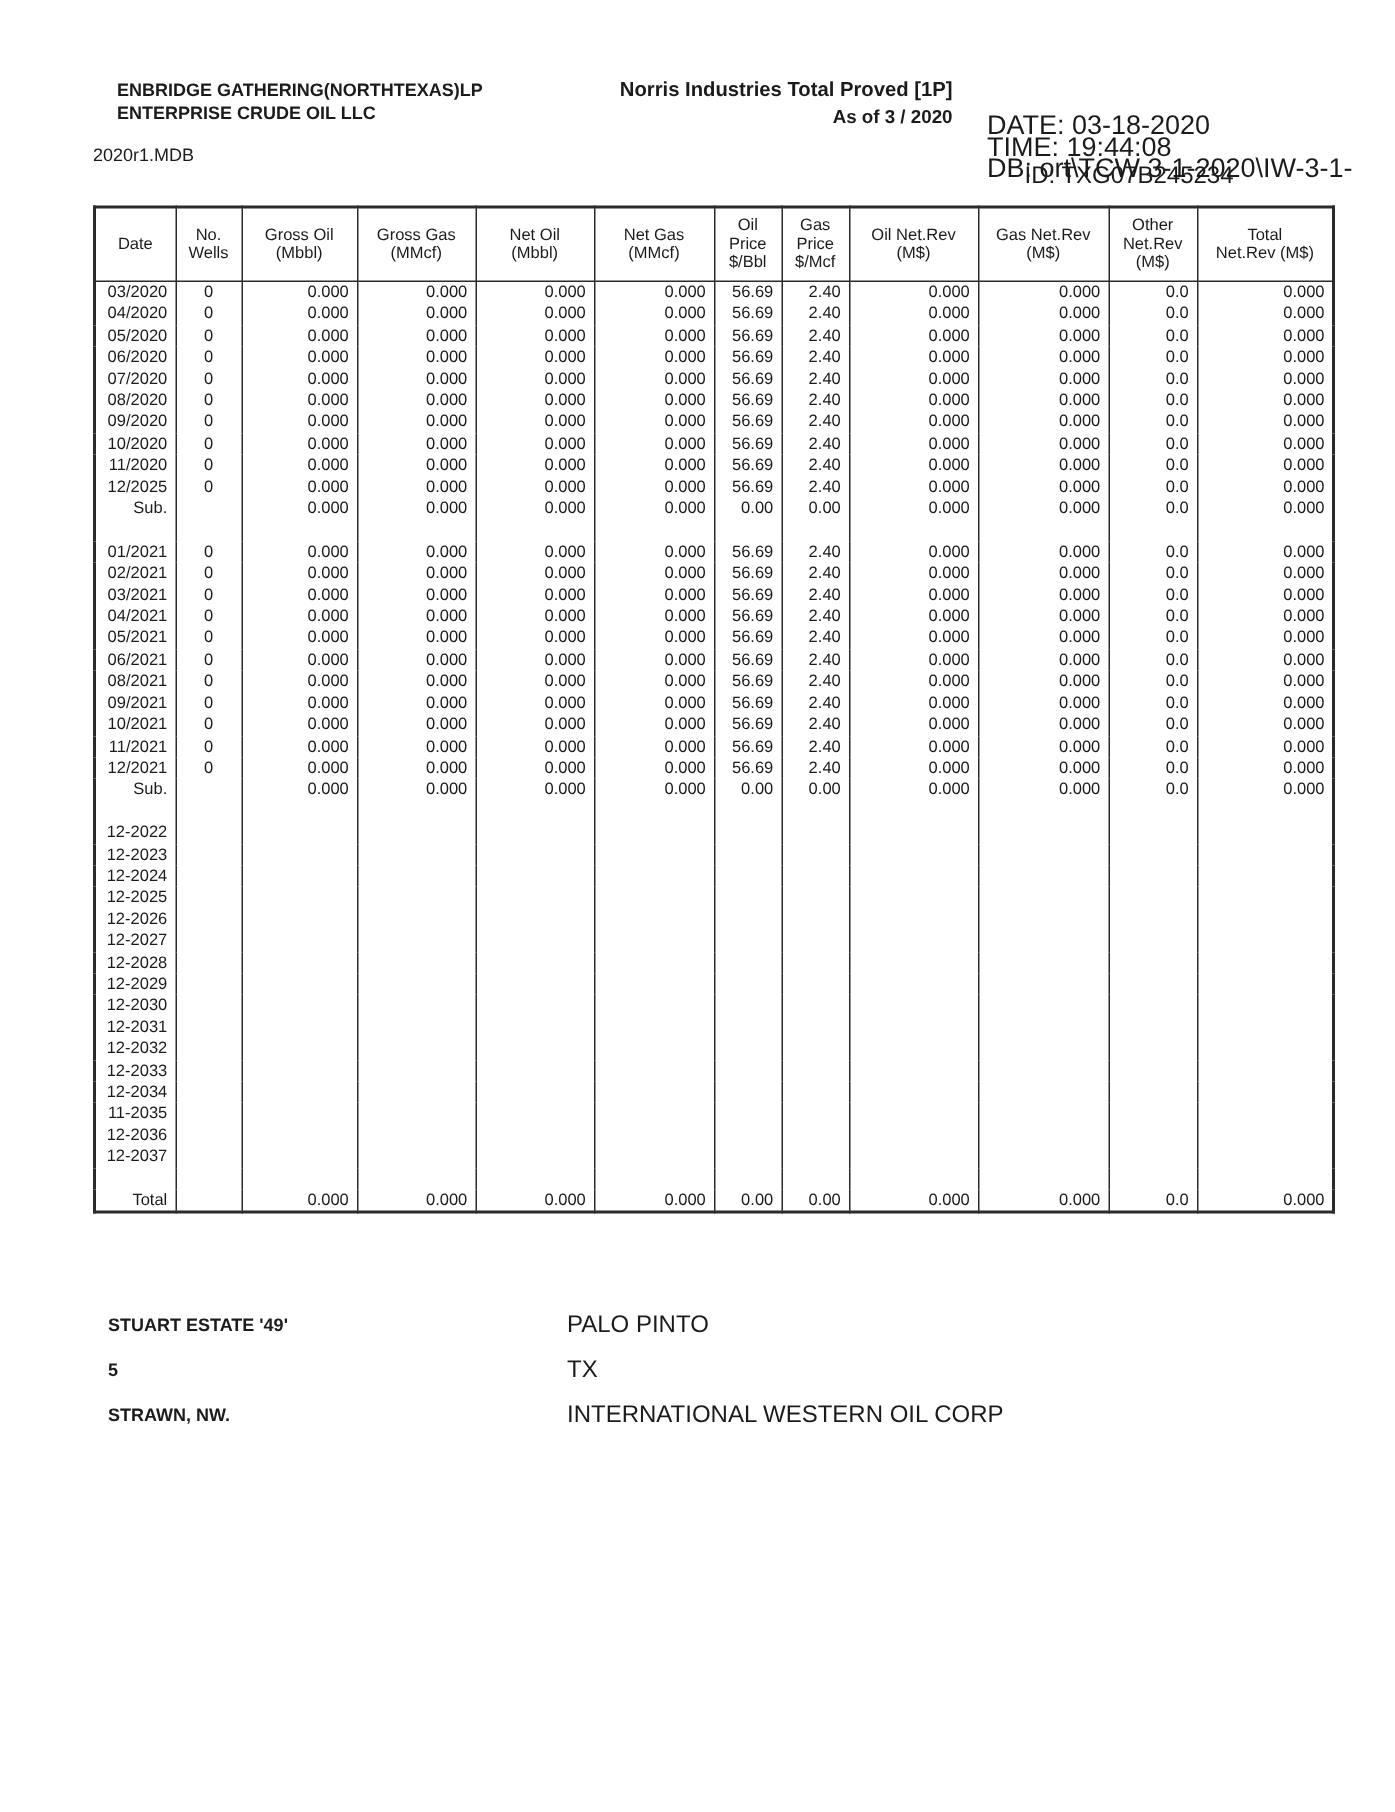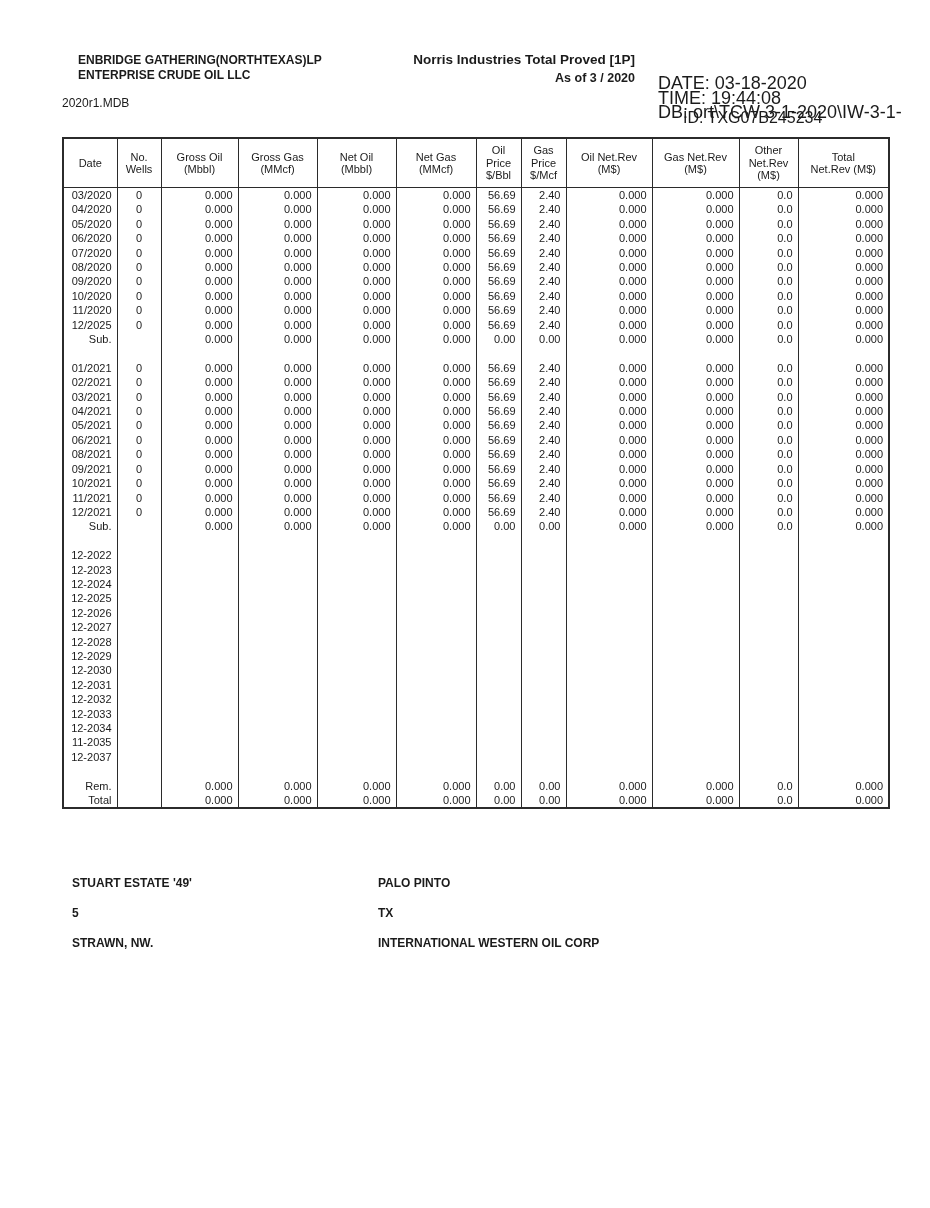--- a/index.html
+++ b/index.html
@@ -25,21 +25,21 @@
   }
   table.rpt td{
     border-left:1px solid #2b2b2b;font-size:11px;height:14.4px;line-height:14.4px;
     padding:0 5px 0 0;white-space:nowrap;overflow:hidden;
   }
   table.rpt td:first-child{border-left:none;}
   table.rpt td.al-r{text-align:right;}
   table.rpt td.al-c{text-align:center;padding:0;}
   
   .well-block{position:absolute;left:72px;top:861px;font-size:12px;font-weight:bold;line-height:15px;white-space:pre-line;}
-  .loc-block{position:absolute;left:378px;top:861px;font-size:12px;font-weight:bold;line-height:15px;white-space:pre-line;}
+  .loc-block{position:absolute;left:378px;top:861px;font-size:16px;font-weight:normal;line-height:15px;white-space:pre-line;}
   .footer-date{position:absolute;left:108px;top:1158px;font-size:16px;font-family:"DejaVu Sans",sans-serif;letter-spacing:0.2px;}
   .footer-page{position:absolute;left:700px;top:1158px;font-size:16px;font-weight:bold;font-family:"DejaVu Sans",sans-serif;}
 </style>
 </head>
 <body>
 
 <div class="page">
 
   <div class="hdr-left">
     <div>ENBRIDGE GATHERING(NORTHTEXAS)LP</div>
@@ -647,20 +647,34 @@
             <td class="al-r"></td>
             <td class="al-r"></td>
             <td class="al-r"></td>
             <td class="al-r"></td>
             <td class="al-r"></td>
             <td class="al-r"></td>
             <td class="al-r"></td>
             <td class="al-r"></td>
           </tr>
           <tr>
+            <td class="al-r">12-2036</td>
+            <td class="al-c"></td>
+            <td class="al-r"></td>
+            <td class="al-r"></td>
+            <td class="al-r"></td>
+            <td class="al-r"></td>
+            <td class="al-r"></td>
+            <td class="al-r"></td>
+            <td class="al-r"></td>
+            <td class="al-r"></td>
+            <td class="al-r"></td>
+            <td class="al-r"></td>
+          </tr>
+          <tr>
             <td class="al-r">12-2037</td>
             <td class="al-c"></td>
             <td class="al-r"></td>
             <td class="al-r"></td>
             <td class="al-r"></td>
             <td class="al-r"></td>
             <td class="al-r"></td>
             <td class="al-r"></td>
             <td class="al-r"></td>
             <td class="al-r"></td>
@@ -673,34 +687,20 @@
             <td class="al-r"></td>
             <td class="al-r"></td>
             <td class="al-r"></td>
             <td class="al-r"></td>
             <td class="al-r"></td>
             <td class="al-r"></td>
             <td class="al-r"></td>
             <td class="al-r"></td>
             <td class="al-r"></td>
             <td class="al-r"></td>
-          </tr>
-          <tr>
-            <td class="al-r">Rem.</td>
-            <td class="al-c"></td>
-            <td class="al-r">0.000</td>
-            <td class="al-r">0.000</td>
-            <td class="al-r">0.000</td>
-            <td class="al-r">0.000</td>
-            <td class="al-r">0.00</td>
-            <td class="al-r">0.00</td>
-            <td class="al-r">0.000</td>
-            <td class="al-r">0.000</td>
-            <td class="al-r">0.0</td>
-            <td class="al-r">0.000</td>
           </tr>
           <tr>
             <td class="al-r">Total</td>
             <td class="al-c"></td>
             <td class="al-r">0.000</td>
             <td class="al-r">0.000</td>
             <td class="al-r">0.000</td>
             <td class="al-r">0.000</td>
             <td class="al-r">0.00</td>
             <td class="al-r">0.00</td>

